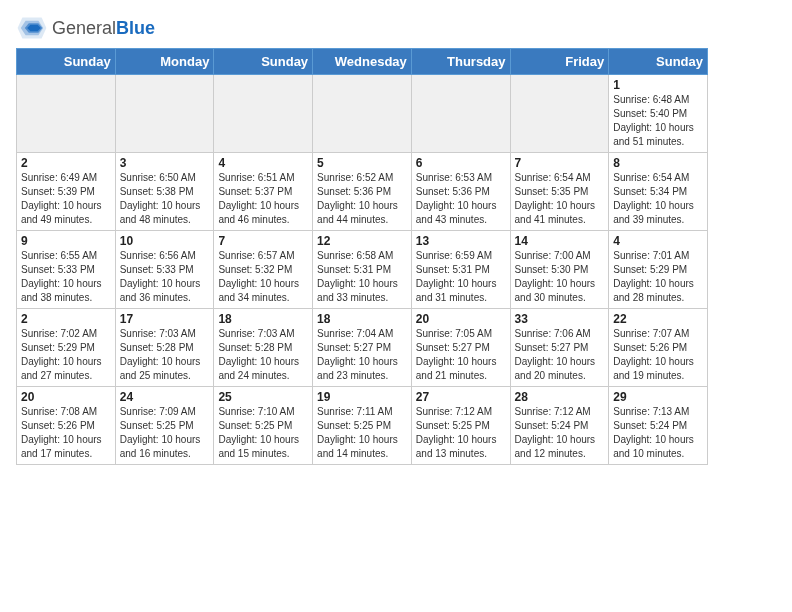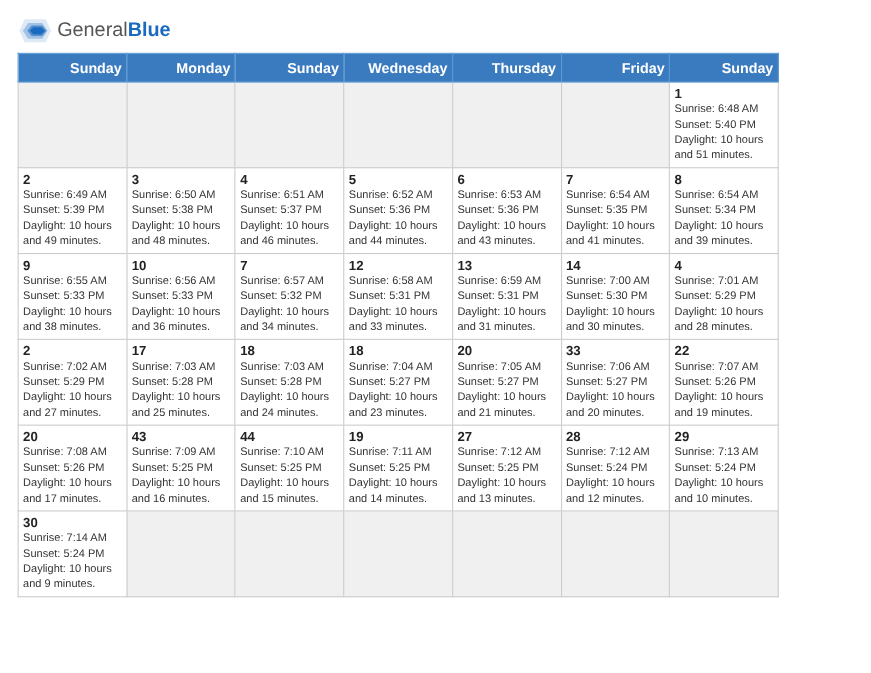--- a/index.html
+++ b/index.html
@@ -228,51 +228,39 @@
             <span class="day-number">22</span>
             <div class="day-info">Sunrise: 7:07 AM<br>Sunset: 5:26 PM<br>Daylight: 10 hours and 19 minutes.</div>
           </td>
         </tr>
         <tr>
           <td>
             <span class="day-number">20</span>
             <div class="day-info">Sunrise: 7:08 AM<br>Sunset: 5:26 PM<br>Daylight: 10 hours and 17 minutes.</div>
           </td>
           <td>
-            <span class="day-number">43</span>
+            <span class="day-number">24</span>
             <div class="day-info">Sunrise: 7:09 AM<br>Sunset: 5:25 PM<br>Daylight: 10 hours and 16 minutes.</div>
           </td>
           <td>
-            <span class="day-number">44</span>
+            <span class="day-number">25</span>
             <div class="day-info">Sunrise: 7:10 AM<br>Sunset: 5:25 PM<br>Daylight: 10 hours and 15 minutes.</div>
           </td>
           <td>
             <span class="day-number">19</span>
             <div class="day-info">Sunrise: 7:11 AM<br>Sunset: 5:25 PM<br>Daylight: 10 hours and 14 minutes.</div>
           </td>
           <td>
             <span class="day-number">27</span>
             <div class="day-info">Sunrise: 7:12 AM<br>Sunset: 5:25 PM<br>Daylight: 10 hours and 13 minutes.</div>
           </td>
           <td>
             <span class="day-number">28</span>
             <div class="day-info">Sunrise: 7:12 AM<br>Sunset: 5:24 PM<br>Daylight: 10 hours and 12 minutes.</div>
           </td>
           <td>
             <span class="day-number">29</span>
             <div class="day-info">Sunrise: 7:13 AM<br>Sunset: 5:24 PM<br>Daylight: 10 hours and 10 minutes.</div>
           </td>
-        </tr>
-        <tr>
-          <td>
-            <span class="day-number">30</span>
-            <div class="day-info">Sunrise: 7:14 AM<br>Sunset: 5:24 PM<br>Daylight: 10 hours and 9 minutes.</div>
-          </td>
-          <td class="empty"></td>
-          <td class="empty"></td>
-          <td class="empty"></td>
-          <td class="empty"></td>
-          <td class="empty"></td>
-          <td class="empty"></td>
         </tr>
       </tbody>
   </table>
 </div>
 
 </body></html>

